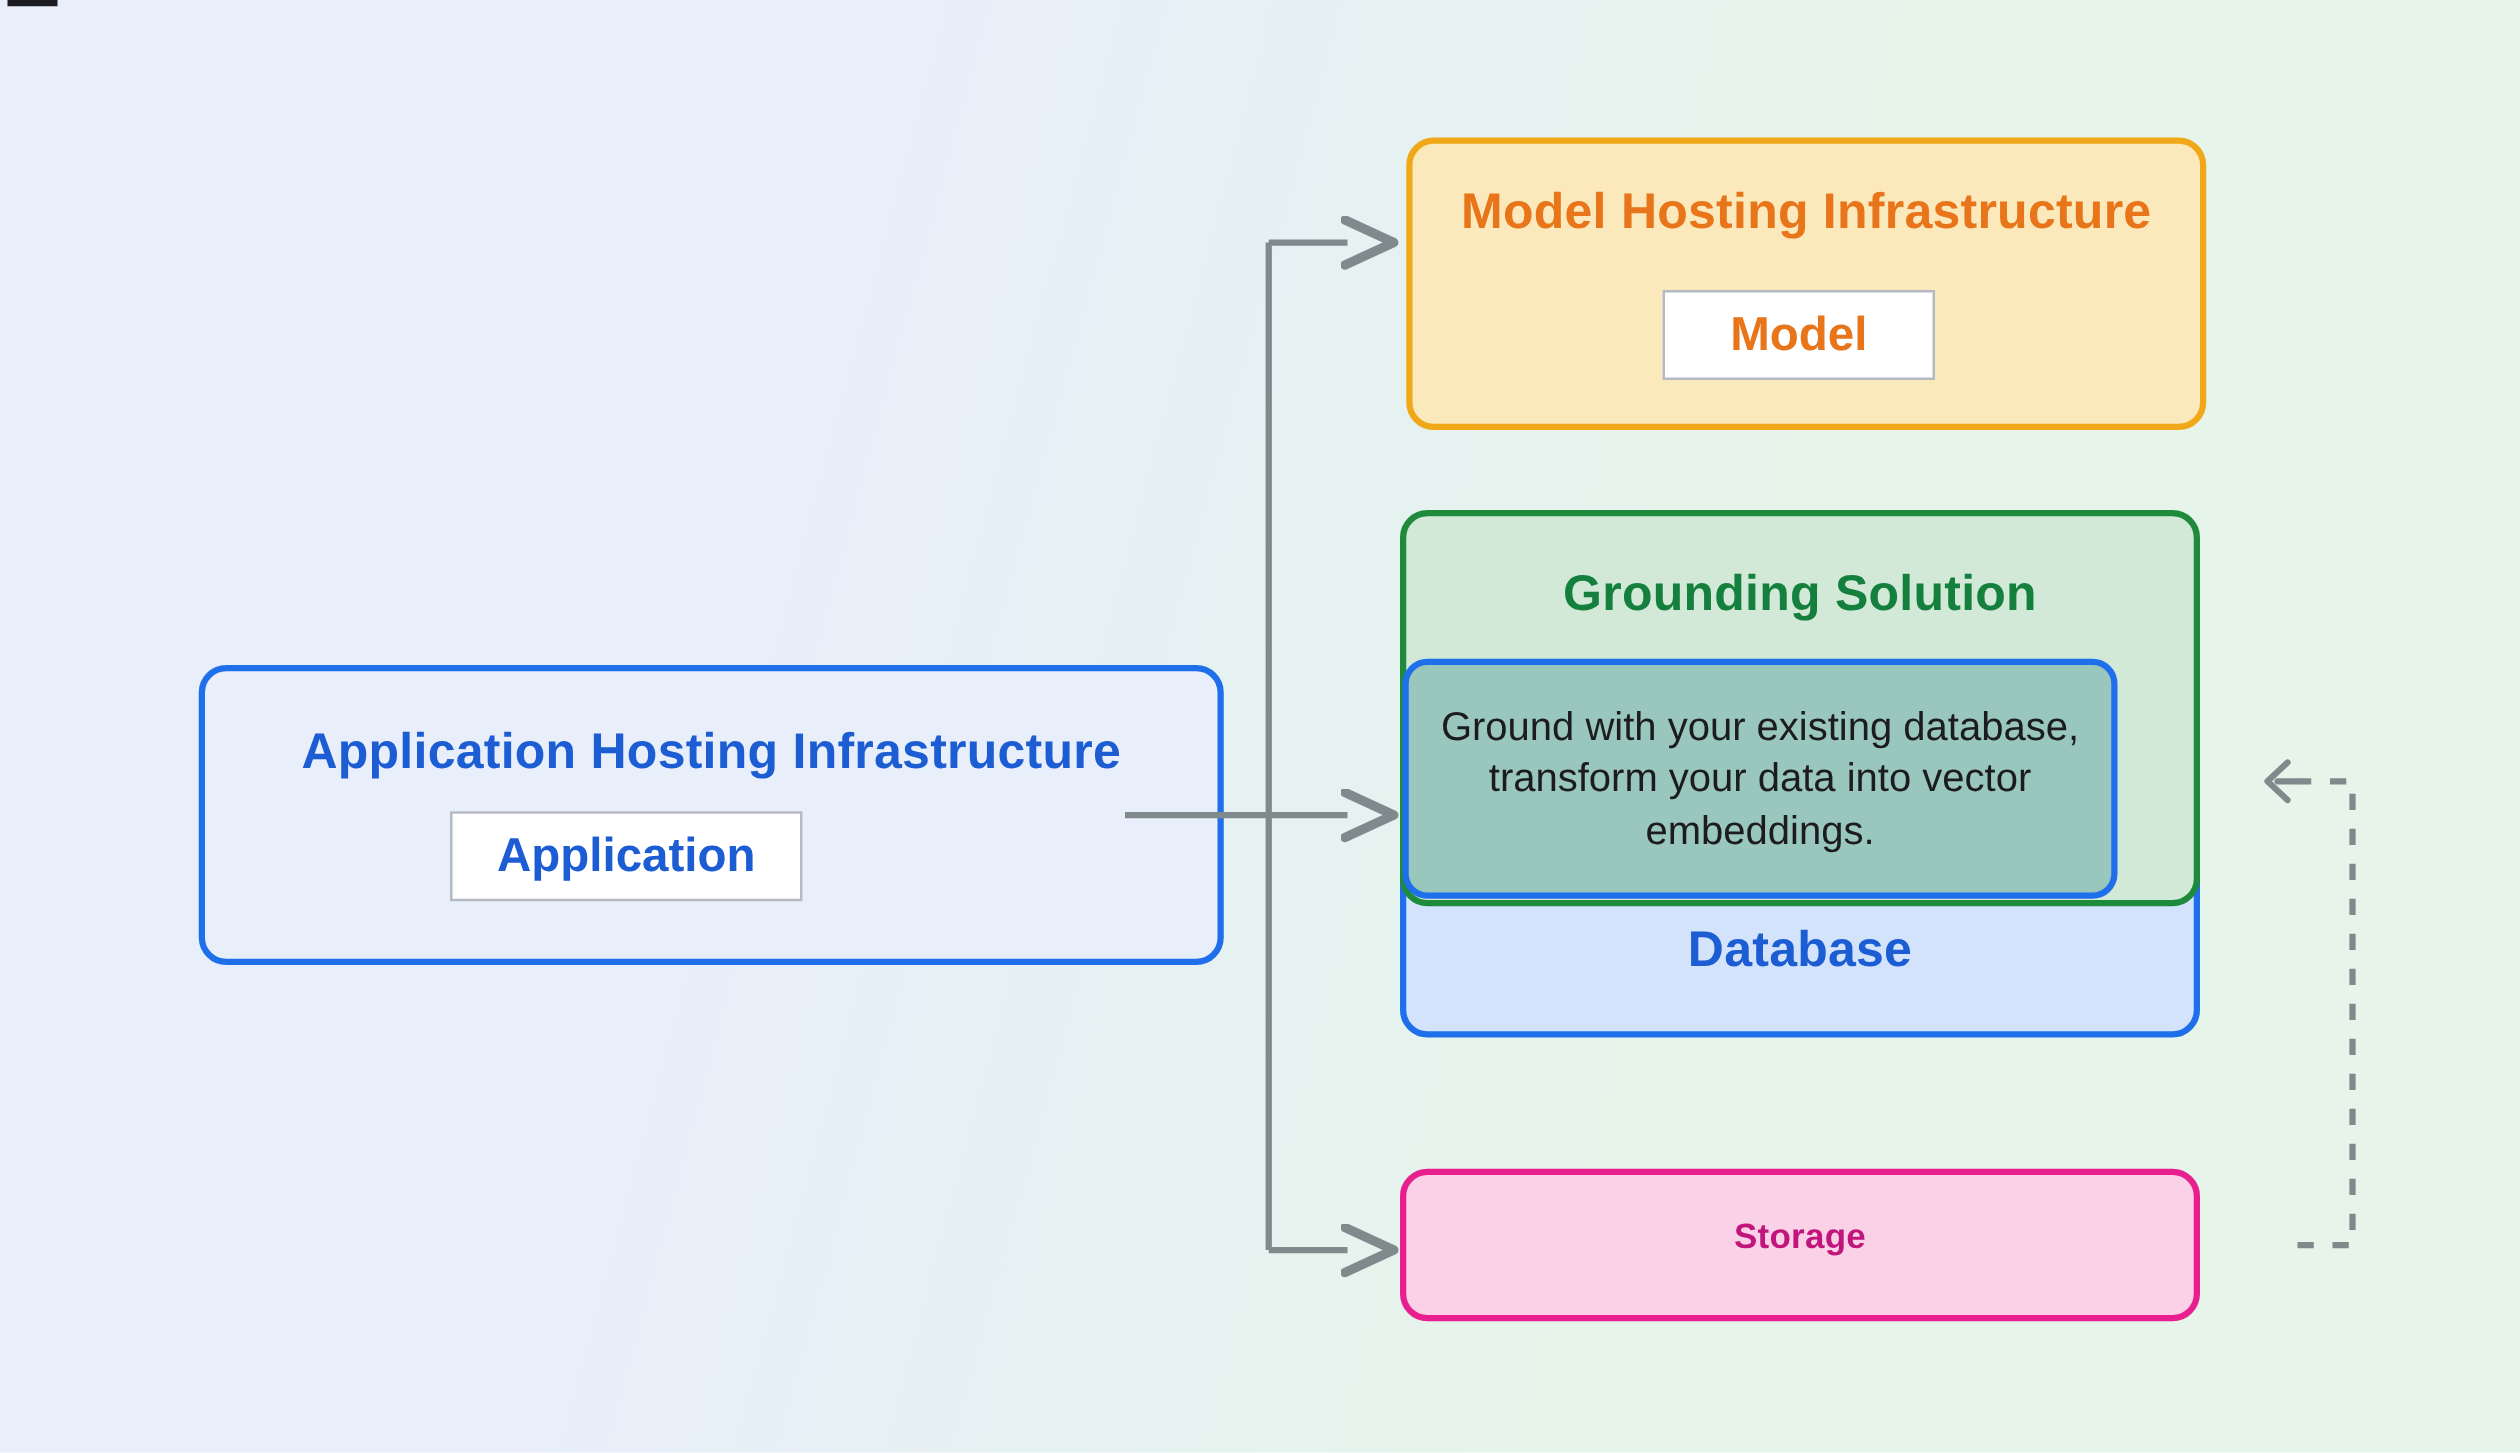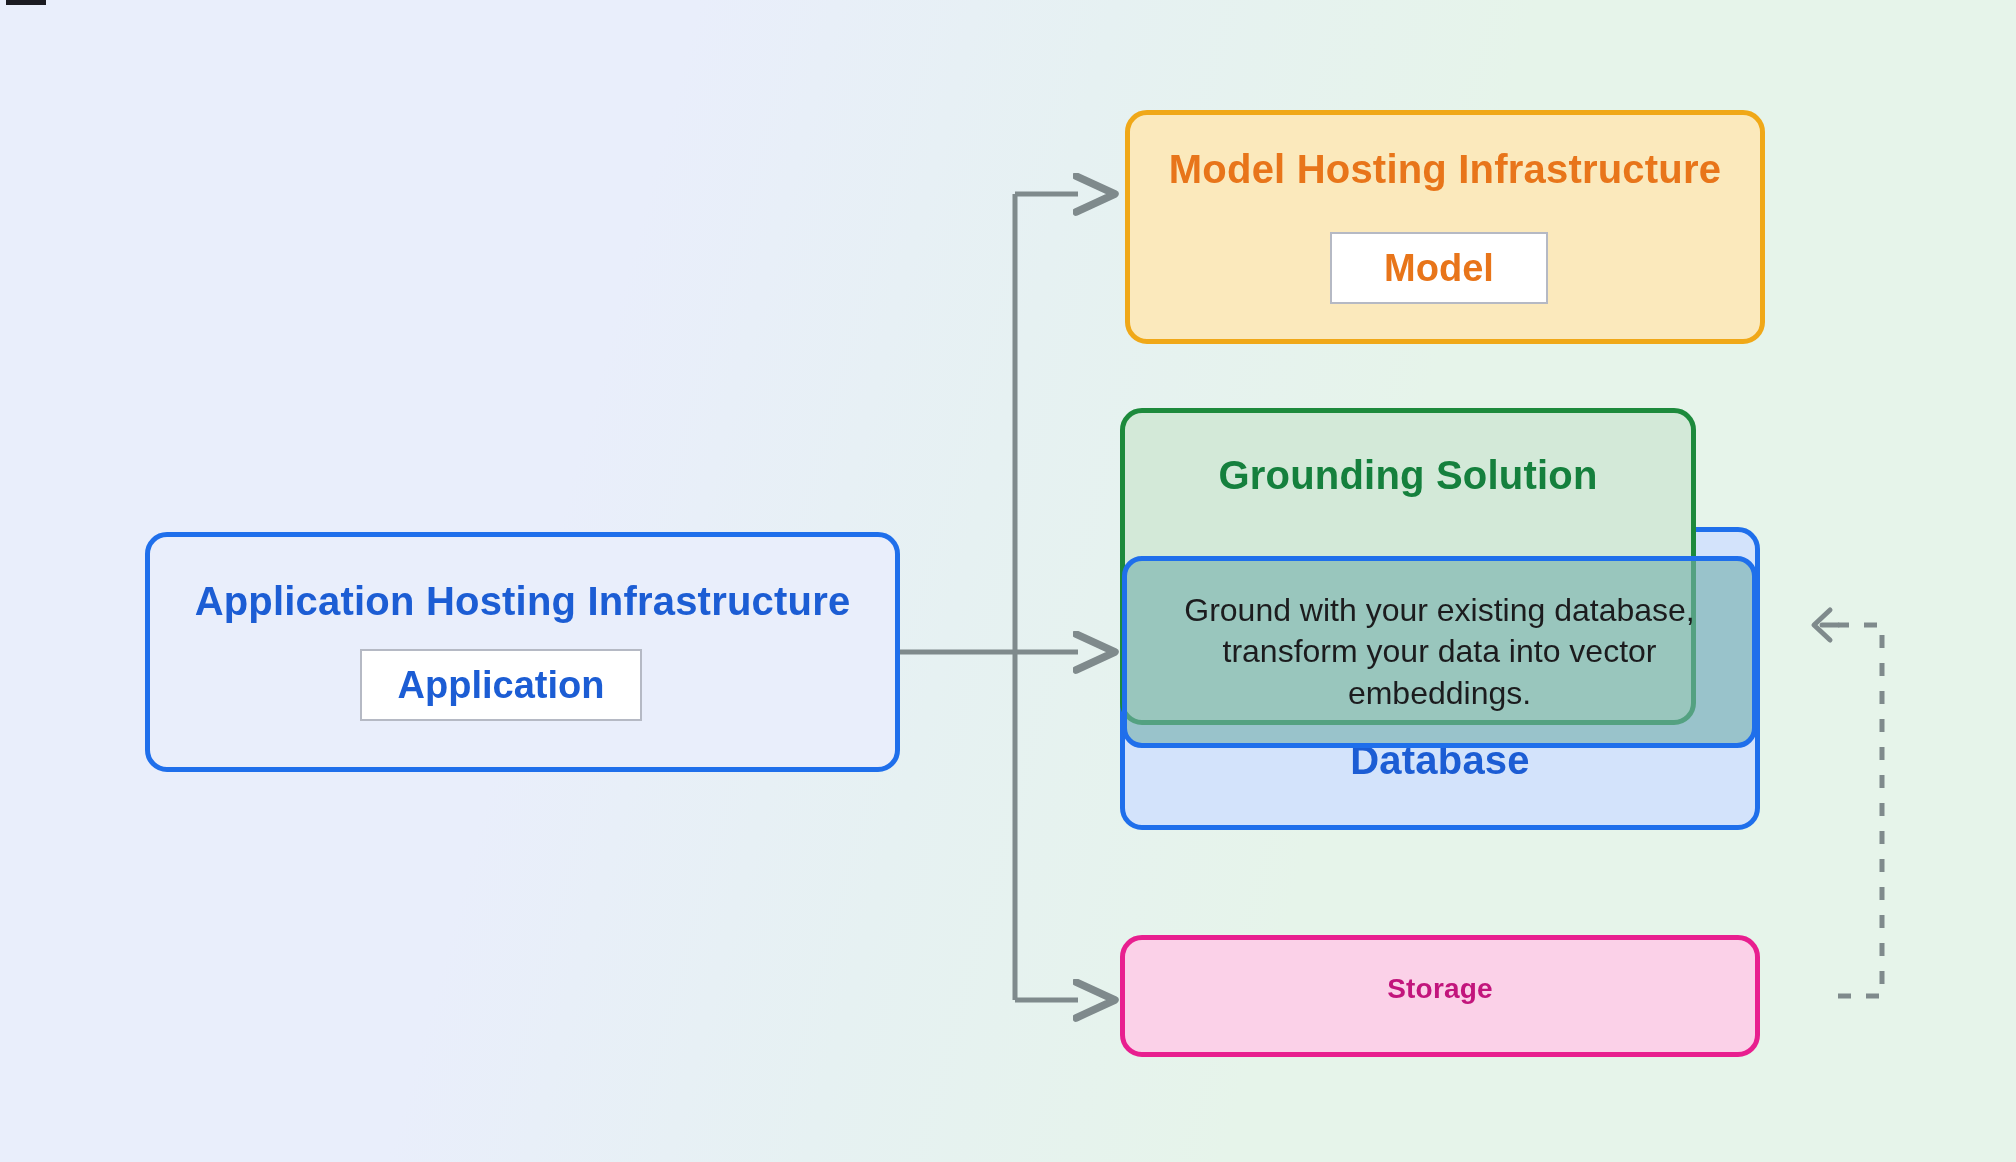--- a/index.html
+++ b/index.html
@@ -48,23 +48,23 @@
     left: 0;
     right: 0;
     text-align: center;
     font-weight: bold;
     letter-spacing: 0.2px;
     white-space: nowrap;
   }
 
   
   #app-host {
-    left: 145px;
+    left: 159px;
     top: 532px;
-    width: 755px;
+    width: 820px;
     height: 240px;
     background: #e9eefb;
     border-color: #1f6feb;
   }
   #app-host .node-title {
     top: 42px;
     font-size: 40px;
     color: #1c5dd4;
   }
 
@@ -80,21 +80,21 @@
   #model-host .node-title {
     top: 32px;
     font-size: 40px;
     color: #e8751a;
   }
 
   
   #grounding {
     left: 1120px;
     top: 408px;
-    width: 576px;
+    width: 640px;
     height: 317px;
     background: #d3e9d8;
     border-color: #1d8a3c;
     z-index: 3;
   }
   #grounding .node-title {
     top: 40px;
     font-size: 40px;
     color: #15803d;
   }
@@ -114,30 +114,29 @@
     font-size: 40px;
     color: #1c5dd4;
   }
 
   
   #ground-callout {
     position: absolute;
     box-sizing: border-box;
     left: 1122px;
     top: 527px;
-    width: 635px;
+    width: 572px;
     height: 192px;
     border-radius: 20px;
     border: 5px solid #1f6feb;
     background: rgba(118, 176, 173, 0.62);
     z-index: 4;
     display: flex;
     align-items: center;
     justify-content: center;
-    margin-top: 29px;
   }
   #ground-callout .callout-text {
     width: 560px;
     text-align: center;
     font-size: 32px;
     line-height: 1.30;
     color: #1c1c1e;
   }
 
   

